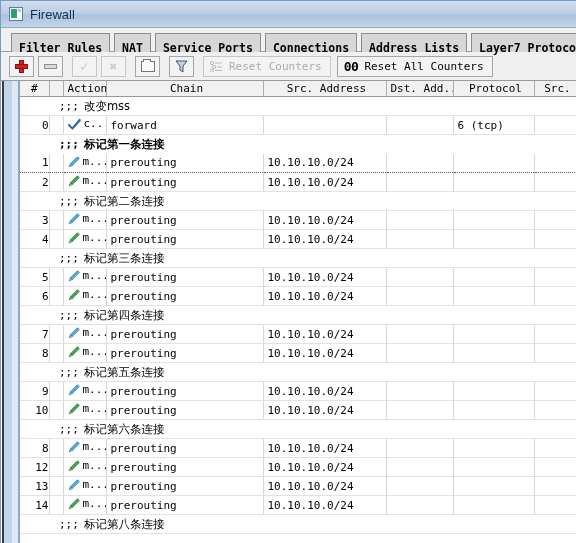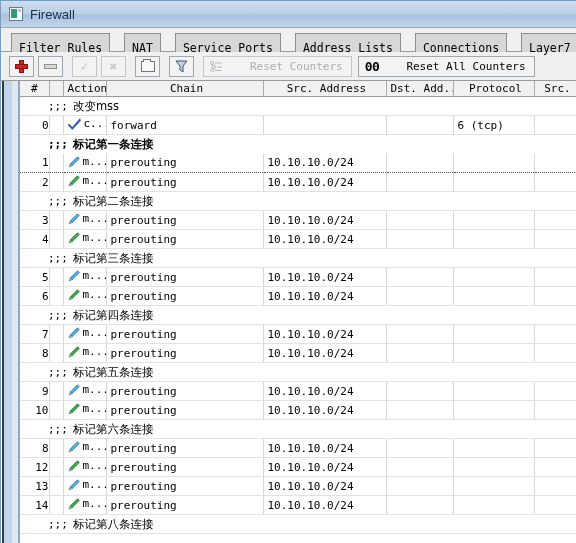--- a/index.html
+++ b/index.html
@@ -87,26 +87,27 @@
   }
   .tab {
     font-family: "DejaVu Sans Mono", monospace;
     font-size: 11.5px;
     line-height: 19px;
     height: 19px;
     padding: 5px 7px;
     background: #d7d7d7;
     border: 1px solid #8d8d8d;
     border-bottom: none;
-    margin-right: 14px;
+    margin-right: 4px;
     color: #000;
     box-sizing: border-box;
     position: relative;
     z-index: 1;
     white-space: nowrap;
+    font-weight: bold;
   }
   .tab.active {
     background: #ffffff;
     height: 23px;
     line-height: 22px;
     border-color: #8d8d8d;
     z-index: 3;
     margin-bottom: -1px;
   }
 
@@ -139,21 +140,20 @@
     border: 1px solid #9fa6ad;
     background: #f3f3f3;
     display: flex;
     align-items: center;
     padding: 0 8px 0 6px;
     box-sizing: border-box;
     font-size: 11px;
     white-space: nowrap;
     margin-right: 6px;
     flex: none;
-    gap: 21px;
   }
   .wide-btn.disabled {
     color: #a8adb2;
     border-color: #c3c7cb;
   }
   .wide-btn .lbl { margin-left: 6px; }
   .wide-btn .oo {
     font-weight: bold;
     font-size: 13px;
     letter-spacing: -0.5px;
@@ -240,21 +240,21 @@
     padding: 0 0 0 4px;
     box-sizing: border-box;
     white-space: nowrap;
     overflow: hidden;
     vertical-align: middle;
   }
   td.c-num { text-align: right; padding-right: 7px; padding-left: 0; }
   tr.comment-row td {
     border-right: none;
     border-bottom: 1px solid #e2e2e2;
-    padding-left: 28px;
+    padding-left: 39px;
     font-family: "DejaVu Sans", sans-serif;
     font-size: 11.5px;
   }
   tr.comment-row td .sep3 {
     font-family: "DejaVu Sans Mono", monospace;
     font-size: 11px;
     margin-right: 5px;
   }
   tr.selected td {
     border-top: 1px dotted #555;
@@ -280,22 +280,22 @@
 
   <div id="titlebar">
     <span class="win-icon"></span>
     <span class="title-text">Firewall</span>
   </div>
 
   <div id="tabstrip">
     <div class="tab">Filter Rules</div>
     <div class="tab">NAT</div>
     <div class="tab">Service Ports</div>
+    <div class="tab">Connections</div>
     <div class="tab">Address Lists</div>
-    <div class="tab">Connections</div>
     <div class="tab">Layer7 Protocols</div>
   </div>
 
   <div id="toolbar">
 
     <div class="tbtn">
       <span class="ic-plus"></span>
     </div>
 
     <div class="tbtn sep">

